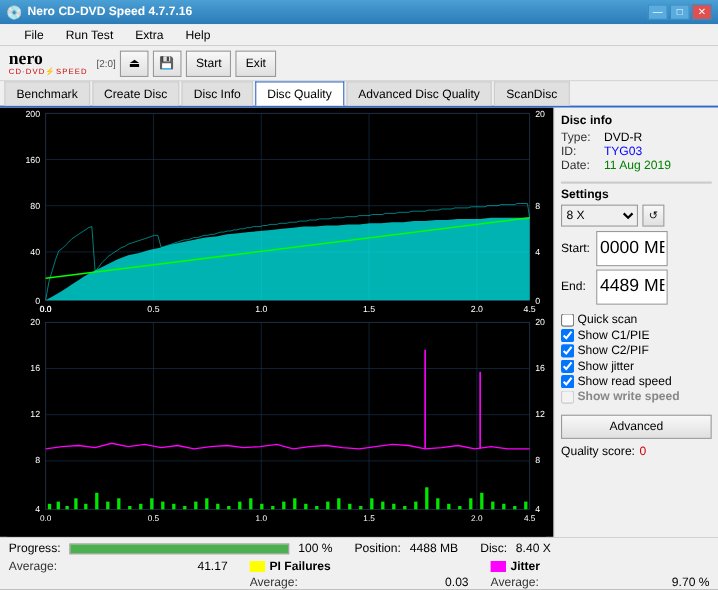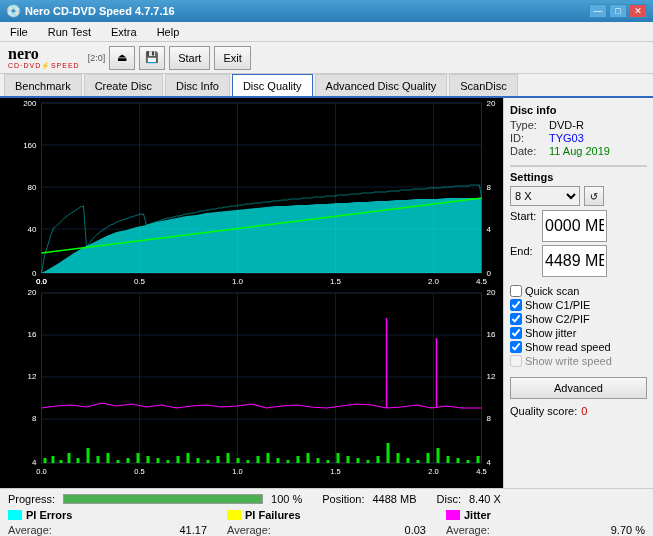--- a/index.html
+++ b/index.html
@@ -6,21 +6,21 @@
     body { font-family: 'Segoe UI', Tahoma, Geneva, Verdana, sans-serif; font-size: 11px; background: #f0f0f0; width: 653px; height: 536px; overflow: hidden; }
     
     
     .title-bar { background: linear-gradient(to bottom, #4a9fd4, #2a7cb8); color: white; height: 22px; display: flex; align-items: center; justify-content: space-between; padding: 0 6px; font-size: 11px; font-weight: bold; }
     .title-bar-left { display: flex; align-items: center; gap: 4px; }
     .title-bar-controls { display: flex; gap: 2px; }
     .title-btn { background: #5aabde; border: 1px solid #3a8bc0; color: white; width: 18px; height: 14px; font-size: 9px; cursor: pointer; display: flex; align-items: center; justify-content: center; }
     .title-btn.close { background: #e05050; }
     
     
-    .menu-bar { background: #f0f0f0; border-bottom: 1px solid #ccc; height: 20px; display: flex; align-items: center; padding: 0 4px; gap: 8px; }
+    .menu-bar { background: #f0f0f0; border-bottom: 1px solid #ccc; height: 20px; display: flex; align-items: center; padding: 0 16px; gap: 8px; }
     .menu-item { padding: 2px 6px; cursor: pointer; font-size: 11px; }
     
     
     .toolbar { background: #f0f0f0; border-bottom: 1px solid #ccc; height: 32px; display: flex; align-items: center; padding: 2px 4px; gap: 4px; }
     .device-select { height: 22px; width: 280px; font-size: 11px; border: 1px solid #999; background: white; }
     .toolbar-btn { height: 24px; border: 1px solid #999; background: linear-gradient(to bottom, #f8f8f8, #e0e0e0); padding: 0 8px; cursor: pointer; font-size: 11px; }
     .toolbar-icon-btn { height: 24px; width: 26px; border: 1px solid #999; background: linear-gradient(to bottom, #f8f8f8, #e0e0e0); cursor: pointer; display: flex; align-items: center; justify-content: center; }
     
     
     .tabs { background: #f0f0f0; border-bottom: 2px solid #316ac5; height: 24px; display: flex; align-items: flex-end; padding: 0 4px; gap: 2px; }
@@ -40,21 +40,21 @@
     .info-row { display: flex; gap: 4px; font-size: 11px; margin-bottom: 1px; }
     .info-label { color: #333; min-width: 35px; }
     .info-value { color: #000; }
     .info-value.blue { color: #0000ff; }
     .info-value.green { color: #008000; }
     
     .settings-row { display: flex; gap: 4px; align-items: center; margin-bottom: 4px; }
     .speed-select { height: 20px; width: 70px; font-size: 11px; border: 1px solid #999; }
     
     .input-field { height: 32px; width: 65px; border: 1px solid #999; font-size: 16px; padding: 0 2px; background: white; text-align: right; }
-    .field-row { display: flex; align-items: flex-start; gap: 4px; margin-bottom: 3px; font-size: 11px; }
+    .field-row { display: flex; align-items: center; gap: 4px; margin-bottom: 3px; font-size: 11px; }
     .field-label { min-width: 28px; }
     
     .checkbox-row { display: flex; align-items: center; gap: 3px; margin-bottom: 2px; font-size: 11px; }
     input[type="checkbox"] { width: 12px; height: 12px; }
     
     .advanced-btn { width: 100%; height: 22px; background: linear-gradient(to bottom, #f8f8f8, #e0e0e0); border: 1px solid #999; cursor: pointer; font-size: 11px; margin-top: 2px; }
     
     .quality-row { display: flex; align-items: center; gap: 4px; font-size: 11px; margin-top: 4px; }
     .quality-value { color: #cc0000; font-size: 11px; }
     
@@ -69,21 +69,21 @@
     .stat-lbl { color: #333; }
     .stat-val { font-weight: normal; }
     .progress-track { flex: 1; height: 10px; background: white; border: 1px solid #999; }
     .progress-fill { height: 100%; background: #4CAF50; }
     
     
     .nero-logo { font-size: 16px; font-weight: bold; color: black; font-family: serif; }
     .nero-sub { font-size: 7px; color: #cc0000; letter-spacing: 1px; }
     .logo-wrap { display: flex; flex-direction: column; line-height: 1; padding: 0 4px; }
     
-    .disabled-item { color: #888; }
+    .disabled-item { color: #888; font-weight: bold; }
   </style>
 </head>
 <body>
 
 <div class="title-bar">
   <div class="title-bar-left">
     <span style="font-size:12px;">💿</span>
     <span>Nero CD-DVD Speed 4.7.7.16</span>
   </div>
   <div class="title-bar-controls">
@@ -368,24 +368,20 @@
     <span>100 %</span>
     <span style="margin-left:12px;">Position:</span>
     <span>4488 MB</span>
     <span style="margin-left:12px;">Disc:</span>
     <span>8.40 X</span>
   </div>
 
   <div class="stats-grid">
 
     <div class="stat-group">
-      <div class="stat-header">
-        <span class="stat-box" style="background:#00ffff;"></span>
-        <span class="stat-name">PI Errors</span>
-      </div>
       <div class="stat-row">
         <span class="stat-lbl">Average:</span>
         <span class="stat-val">41.17</span>
       </div>
 
     </div>
 
     <div class="stat-group">
       <div class="stat-header">
         <span class="stat-box" style="background:#ffff00;"></span>

